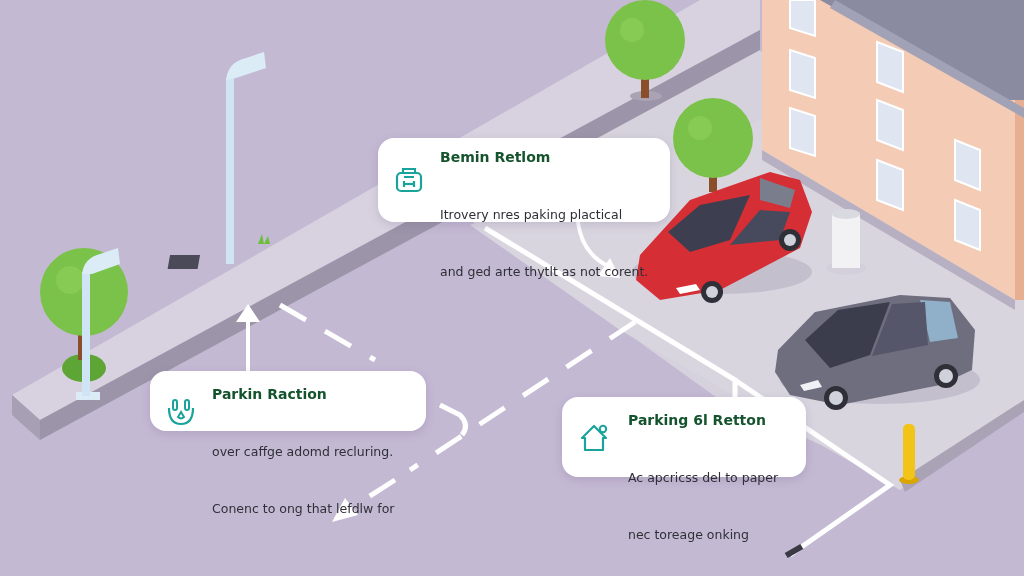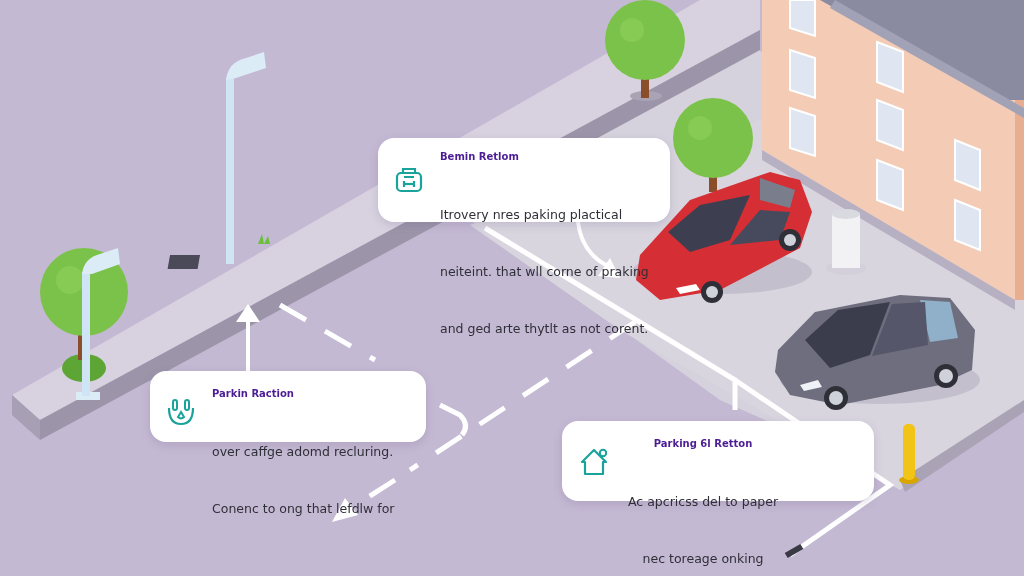--- a/index.html
+++ b/index.html
@@ -1,21 +1,21 @@
 <!DOCTYPE html>
 <html><head>
 <meta charset="utf-8">
 <style>
   html,body{margin:0;padding:0;}
   body{width:1024px;height:576px;overflow:hidden;background:#c4b9d3;font-family:"DejaVu Sans",sans-serif;position:relative;}
   .scene{position:absolute;left:0;top:0;width:1024px;height:576px;}
   .card{position:absolute;background:#fff;border-radius:16px;box-shadow:0 3px 10px rgba(90,70,120,0.18);display:flex;align-items:flex-start;}
   .card .icon{flex:0 0 auto;display:flex;align-items:center;justify-content:center;}
   .card .txt{display:flex;flex-direction:column;}
-  .card .title{color:#4c1d95;font-weight:bold;font-size:10px;line-height:18px;}
+  .card .title{color:#14532d;font-weight:bold;font-size:14px;line-height:18px;}
   .card .body{color:#2f2f37;font-size:12.5px;line-height:17px;margin-top:40px;}
 </style>
 </head>
 <body>
 
 <svg class="scene" width="1024" height="576" viewBox="0 0 1024 576">
 
   <rect x="0" y="0" width="1024" height="576" fill="#c4b9d3"></rect>
 
   <polygon points="380,225 700,10 1024,230 1024,390 900,480 720,400 470,220" fill="#d6d2dd"></polygon>
@@ -137,42 +137,41 @@
       <path d="M9,8 L9,4 L21,4 L21,8" fill="none" stroke="#1aa39a" stroke-width="2.2"></path>
       <line x1="10" y1="19" x2="20" y2="19" stroke="#1aa39a" stroke-width="2.2"></line>
       <line x1="10" y1="16" x2="10" y2="22" stroke="#1aa39a" stroke-width="2.2"></line>
       <line x1="20" y1="16" x2="20" y2="22" stroke="#1aa39a" stroke-width="2.2"></line>
       <line x1="10" y1="12" x2="20" y2="12" stroke="#1aa39a" stroke-width="2"></line>
     </svg>
   </div>
   <div class="txt" style="padding-top:10px;">
     <span class="title">Bemin Retlom</span>
     <span class="body">Itrovery nres paking plactical</span>
-    <span class="body">neiteint. that wll corne of praking</span>
     <span class="body">and ged arte thytlt as not corent.</span>
   </div>
 </div>
 
-<div class="card" style="left:150px;top:371px;width:276px;height:71px;">
+<div class="card" style="left:150px;top:371px;width:276px;height:60px;">
   <div class="icon" style="width:62px;height:82px;">
     <svg width="32" height="32" viewBox="0 0 32 32">
       <rect x="8" y="4" width="4" height="10" rx="2" fill="none" stroke="#1aa39a" stroke-width="2"></rect>
       <rect x="20" y="4" width="4" height="10" rx="2" fill="none" stroke="#1aa39a" stroke-width="2"></rect>
       <path d="M4,12 Q4,28 16,28 Q28,28 28,12" fill="none" stroke="#1aa39a" stroke-width="2.2"></path>
       <path d="M16,16 L13,21 Q16,24 19,21 Z" fill="none" stroke="#1aa39a" stroke-width="2"></path>
     </svg>
   </div>
   <div class="txt" style="padding-top:14px;">
     <span class="title">Parkin Raction</span>
     <span class="body">over caffge adomd recluring.</span>
     <span class="body">Conenc to ong that lefdlw for</span>
   </div>
 </div>
 
-<div class="card" style="left:562px;top:421px;width:312px;height:80px;text-align:center;">
+<div class="card" style="left:562px;top:397px;width:244px;height:80px;">
   <div class="icon" style="width:66px;height:80px;">
     <svg width="34" height="34" viewBox="0 0 34 34">
       <path d="M4,18 L16,6 L28,18 L25,18 L25,30 L7,30 L7,18 Z" fill="none" stroke="#1aa39a" stroke-width="2.2" stroke-linejoin="round"></path>
       <circle cx="25" cy="9" r="3.2" fill="none" stroke="#1aa39a" stroke-width="2"></circle>
     </svg>
   </div>
   <div class="txt" style="padding-top:14px;">
     <span class="title">Parking 6l Retton</span>
     <span class="body">Ac apcricss del to paper</span>
     <span class="body">nec toreage onking</span>

